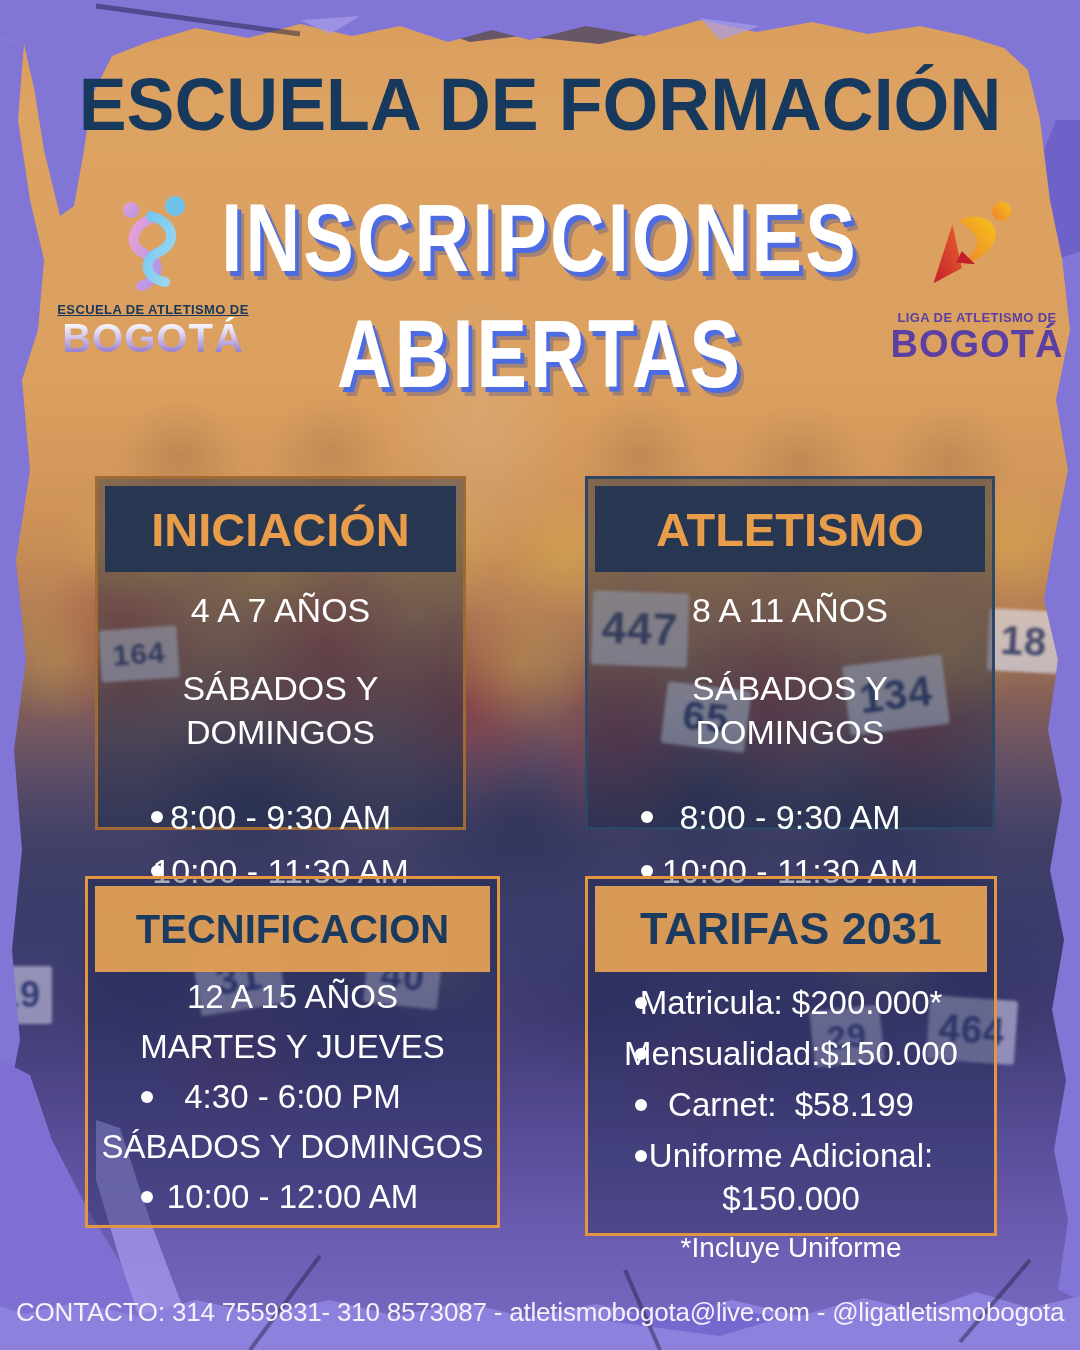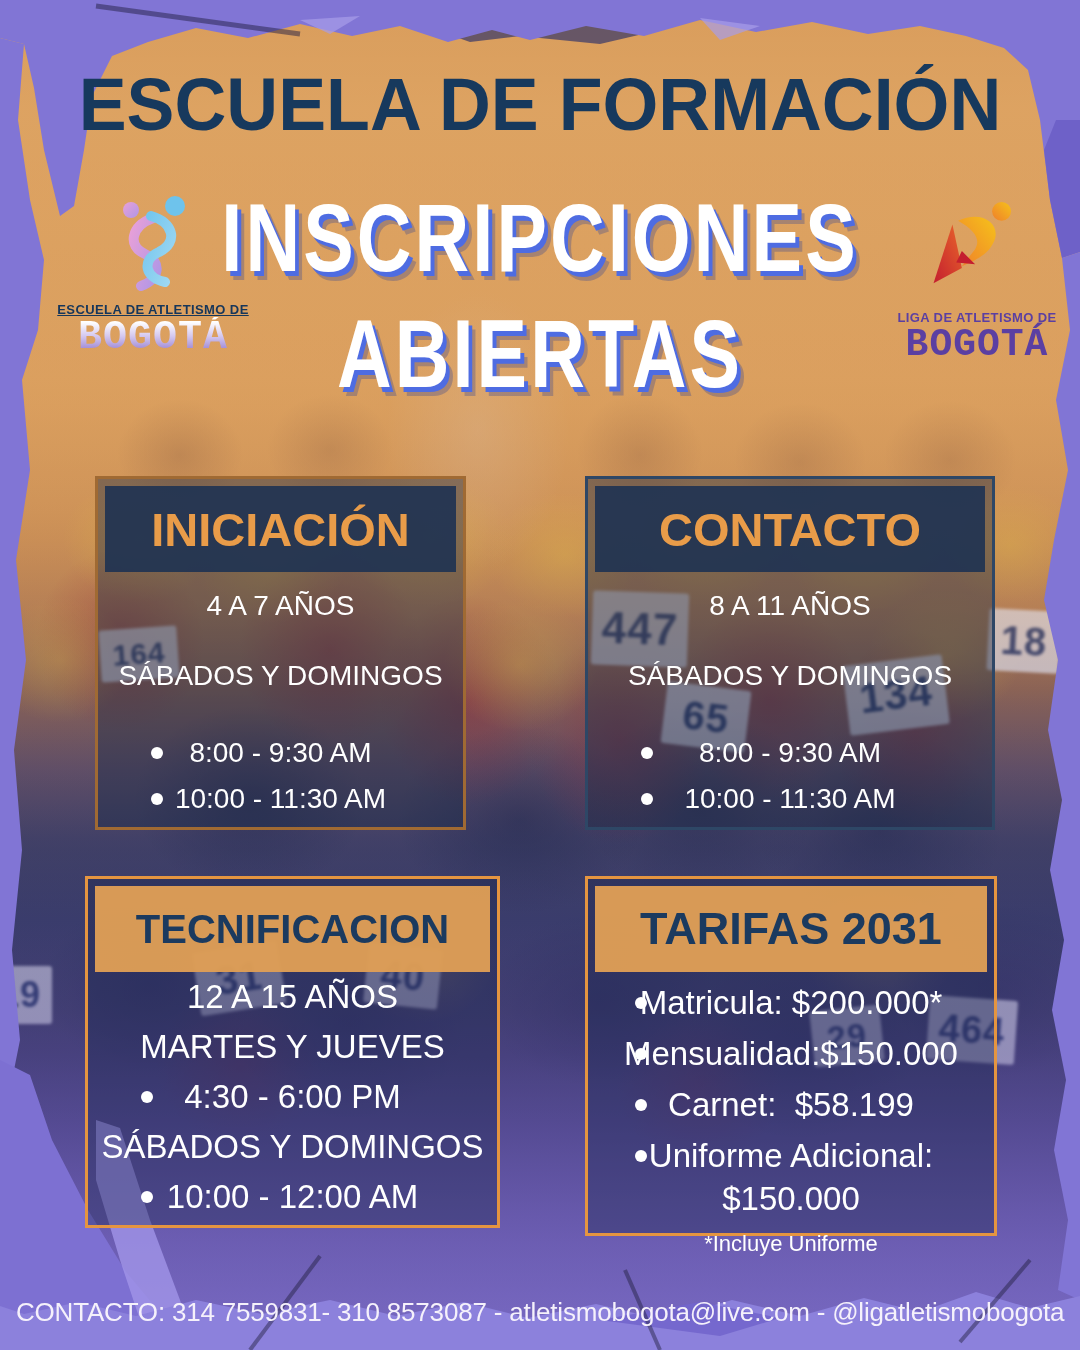--- a/index.html
+++ b/index.html
@@ -70,51 +70,51 @@
   .hero-line{display:block;font-weight:bold;font-size:97px;line-height:1.20;
     letter-spacing:4px;transform:scaleX(.78);white-space:nowrap;
     text-shadow:5px 5px 0 #4e6ce2, 9px 9px 0 rgba(44,62,150,.30);}
   
   .logo{position:absolute;width:210px;text-align:center;}
   .logo-escuela{left:48px;top:196px;}
   .logo-liga{left:872px;top:200px;}
   .logo-caption{font-size:13px;font-weight:bold;letter-spacing:.4px;margin-top:2px;}
   .logo-escuela .logo-caption{color:#16365a;text-decoration:underline;}
   .logo-liga .logo-caption{color:#5b3fa2;}
-  .logo-city{font-size:40px;font-weight:bold;letter-spacing:1px;line-height:1.05;font-family:Liberation Mono, monospace;}
+  .logo-city{font-size:40px;font-weight:bold;letter-spacing:1px;line-height:1.05;}
   .city-grad{background:linear-gradient(180deg,#ffffff 12%,#d5c9f0 45%,#8f76cc 88%);
     -webkit-background-clip:text;background-clip:text;
     color:transparent;-webkit-text-fill-color:transparent;}
   .logo-liga .logo-city{color:#5b3fa2;font-size:38px;}
   
   .prog{position:absolute;border:3px solid;padding:7px;box-sizing:border-box;}
   #b1{left:95px;top:476px;width:371px;height:354px;border-color:#a06a33;background:rgba(25,40,68,.42);}
   #b2{left:585px;top:476px;width:410px;height:354px;border-color:#2e4766;background:rgba(25,40,68,.42);}
   #b3{left:85px;top:876px;width:415px;height:352px;border-color:#e59540;background:rgba(30,40,78,.38);}
   #b4{left:585px;top:876px;width:412px;height:360px;border-color:#e59540;background:rgba(30,40,78,.38);}
   .prog-head{height:86px;display:flex;align-items:center;justify-content:center;
     font-weight:bold;white-space:nowrap;}
   #b1 .prog-head,#b2 .prog-head{background:rgba(30,50,82,.90);color:#e99c49;font-size:47px;}
   #b3 .prog-head,#b4 .prog-head{background:rgba(223,158,85,.96);color:#1b3a5f;font-size:45px;}
   #b3 .prog-head{font-size:40px;}
-  .prog-body{color:#fff;text-align:center;font-size:28px;line-height:1.3;}
+  .prog-body{color:#fff;text-align:center;font-size:34px;line-height:1.3;}
   #b3 .prog-body,#b4 .prog-body{font-size:33px;}
   .row{position:relative;}
   .row .txt{white-space:pre-wrap;}
   .row .dot{position:absolute;left:46px;top:50%;margin-top:-6px;width:12px;height:12px;
     border-radius:50%;background:#fff;}
   #b4 .row .dot{left:40px;}
   #b1 .row:nth-child(1),#b2 .row:nth-child(1){margin-top:16px;}
   #b1 .row:nth-child(2),#b2 .row:nth-child(2){margin-top:34px;}
   #b1 .row:nth-child(3),#b2 .row:nth-child(3){margin-top:40px;}
   #b1 .row:nth-child(4),#b2 .row:nth-child(4){margin-top:10px;}
   #b3 .row{margin-top:7px;} #b3 .row:nth-child(1){margin-top:4px;}
   #b4 .row{margin-top:8px;} #b4 .row:nth-child(1){margin-top:10px;}
   .row.continuation{margin-top:0 !important;}
-  .row.note{font-size:22px;margin-top:10px !important;}
+  .row.note{font-size:28px;margin-top:10px !important;}
   
   .contact{position:absolute;bottom:22px;left:16px;width:100%;text-align:left;
     color:#f5f1fb;font-size:26px;letter-spacing:-.2px;}
 </style>
 </head>
 <body>
 
 <div class="poster">
 
   <div class="bg-photo" id="bg-photo">
@@ -203,21 +203,21 @@
     <div class="prog-head">INICIACIÓN</div>
     <div class="prog-body">
         <div class="row t"><span class="txt">4 A 7 AÑOS</span></div>
         <div class="row t"><span class="txt">SÁBADOS Y DOMINGOS</span></div>
         <div class="row bullet"><span class="dot"></span><span class="txt">8:00 - 9:30 AM</span></div>
         <div class="row bullet"><span class="dot"></span><span class="txt">10:00 - 11:30 AM</span></div>
       </div>
   </section>
 
   <section class="prog" id="b2">
-    <div class="prog-head">CONTACTO</div>
+    <div class="prog-head">ATLETISMO</div>
     <div class="prog-body">
         <div class="row t"><span class="txt">8 A 11 AÑOS</span></div>
         <div class="row t"><span class="txt">SÁBADOS Y DOMINGOS</span></div>
         <div class="row bullet"><span class="dot"></span><span class="txt">8:00 - 9:30 AM</span></div>
         <div class="row bullet"><span class="dot"></span><span class="txt">10:00 - 11:30 AM</span></div>
       </div>
   </section>
 
   <section class="prog" id="b3">
     <div class="prog-head">TECNIFICACION</div>

